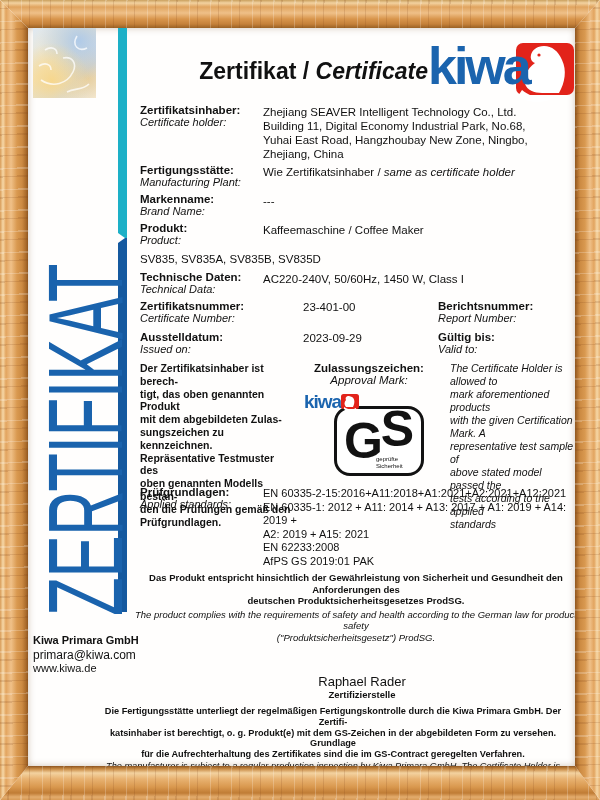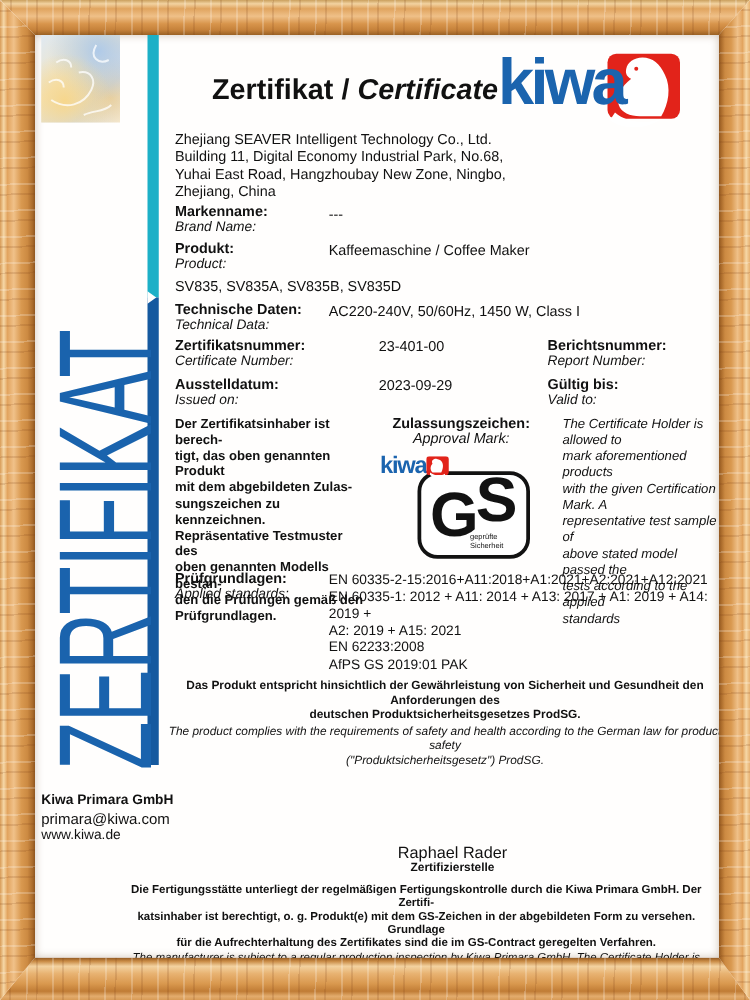--- a/index.html
+++ b/index.html
@@ -47,21 +47,21 @@
   .line-notch{position:absolute;left:90px;top:205px;width:0;height:0;
       border-top:5px solid transparent;border-bottom:5px solid transparent;border-left:7px solid #fffefd;}
 
   
   .vtext{position:absolute;left:4px;top:588px;transform-origin:0 0;
          transform:rotate(-90deg) scaleX(.6);font-size:106px;line-height:1;
          font-weight:400;letter-spacing:-1px;color:#1a63ad;white-space:nowrap;}
 
   
   .main{position:absolute;left:112px;top:14px;width:436px;}
-  .hdr{display:flex;justify-content:center;align-items:flex-start;height:62px;}
+  .hdr{display:flex;justify-content:flex-end;align-items:flex-start;height:62px;}
   .title{font-size:23px;font-weight:700;padding-top:16px;white-space:nowrap;}
   .title .it{font-style:italic;}
   .logo{position:relative;width:148px;height:60px;}
   .logo .word{position:absolute;left:0;top:-6px;font-size:52px;font-weight:700;
       letter-spacing:-3px;color:#1b64ae;z-index:2;}
   .logo svg{position:absolute;right:0;top:0;z-index:1;}
 
   .row{display:flex;margin-bottom:5px;}
   .row .lab{width:123px;flex:none;}
   .lab .de{font-size:11.5px;font-weight:700;}
@@ -153,26 +153,39 @@
             <rect x="10" y="1" width="58" height="52" rx="7" fill="#e2231a"></rect>
             <path d="M38,4 C31,4 26,8 25,13 C24,17 26,20 29,21 C21,27 17,35 19,42 C21,48 28,51 36,51 L53,51 C59,41 61,28 56,18 C52,9 46,4 38,4 Z" fill="#ffffff"></path>
             <circle cx="33" cy="13" r="1.6" fill="#e2231a"></circle>
             <path d="M16,48 C25,56 41,58 53,53 C41,62 22,62 12,54 Z" fill="#ffffff"></path>
           </svg>
           <span class="word">kiwa</span>
         </div>
       </div>
 
       <div class="row row1">
+        <div class="lab">
+          <div class="de">Zertifikatsinhaber:</div>
+          <div class="en">Certificate holder:</div>
+        </div>
         <div class="val ml">Zhejiang SEAVER Intelligent Technology Co., Ltd.
 Building 11, Digital Economy Industrial Park, No.68,
 Yuhai East Road, Hangzhoubay New Zone, Ningbo,
 Zhejiang, China</div>
       </div>
 
+      <div class="row">
+        <div class="lab">
+          <div class="de">Fertigungsstätte:</div>
+          <div class="en">Manufacturing Plant:</div>
+        </div>
+        <div class="val">
+          <span>Wie Zertifikatsinhaber / </span><span class="it" style="font-style:italic">same as certificate holder</span>
+        </div>
+      </div>
 
       <div class="row">
         <div class="lab">
           <div class="de">Markenname:</div>
           <div class="en">Brand Name:</div>
         </div>
         <div class="val">---</div>
       </div>
 
       <div class="row">

